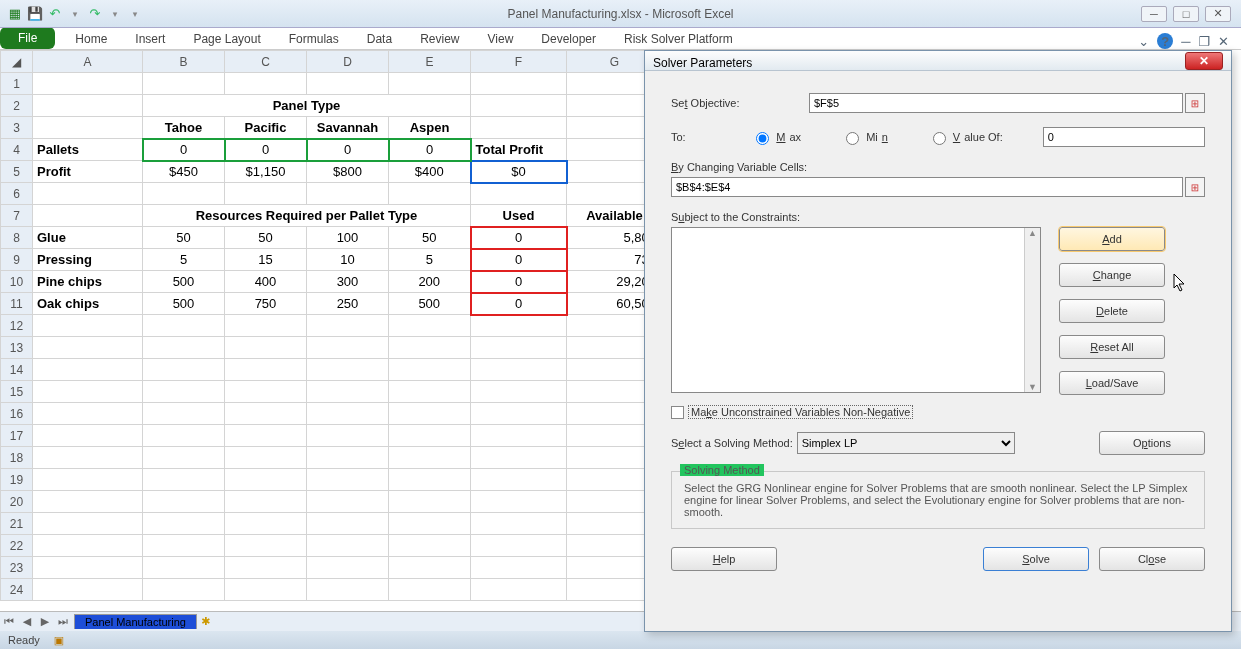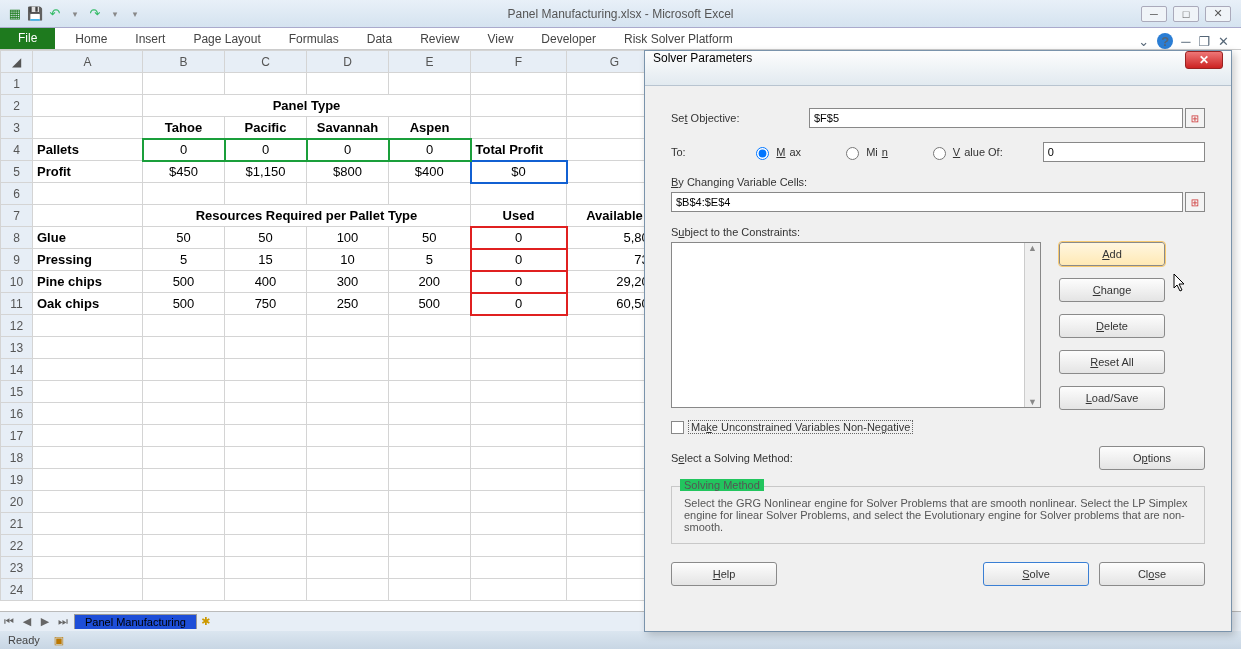--- a/index.html
+++ b/index.html
@@ -8,21 +8,21 @@
   
   .titlebar { height: 28px; background: linear-gradient(#e8f0f8, #d5e3f0); border-bottom: 1px solid #aac; display: flex; align-items: center; font-size: 12px; color: #444; position: relative; }
   .titlebar .qat { display: flex; gap: 2px; padding: 0 6px; align-items: center; }
   .titlebar .qat span { width: 18px; height: 18px; display: inline-flex; align-items: center; justify-content: center; font-size: 13px; color: #3b6; }
   .titlebar .title { position: absolute; left: 50%; transform: translateX(-50%); color: #555; }
   .titlebar .winbtns { margin-left: auto; display: flex; gap: 6px; padding-right: 10px; }
   .titlebar .winbtns span { width: 26px; height: 16px; border: 1px solid #aab; border-radius: 2px; display: inline-flex; align-items: center; justify-content: center; font-size: 11px; color: #555; background: #f0f4f8; }
 
   
   .ribbon-tabs { height: 22px; background: #fff; display: flex; align-items: flex-end; font-size: 12px; border-bottom: 1px solid #ccc; }
-  .ribbon-tabs .tab { padding: 3px 14px; color: #444; }
+  .ribbon-tabs .tab { padding: 3px 14px; color: #444; border-radius: 6px; }
   .ribbon-tabs .tab.file { background: #1e7a1e; color: #fff; padding: 4px 18px; margin-right: 6px; }
   .ribbon-tabs .right-icons { margin-left: auto; display: flex; gap: 8px; padding-right: 12px; align-items: center; }
   .ribbon-tabs .right-icons span { font-size: 13px; color: #567; }
   .help-icon { width: 16px; height: 16px; border-radius: 50%; background: #2a7dd4; color: #fff; display: inline-flex; align-items: center; justify-content: center; font-size: 11px; font-weight: bold; }
 
   
   .sheet-area { position: absolute; top: 50px; left: 0; right: 0; bottom: 28px; overflow: hidden; background: #fff; }
   .sheet { border-collapse: collapse; font-size: 13px; }
   .sheet th, .sheet td { border: 1px solid #d4d4d4; height: 22px; text-align: center; padding: 0; }
   .sheet th { background: #e7eef6; color: #555; font-weight: normal; font-size: 12px; }
@@ -39,21 +39,21 @@
   
   .sheet-nav { position: absolute; bottom: 18px; left: 0; right: 0; height: 20px; background: #e7eef6; border-top: 1px solid #bbb; display: flex; align-items: center; font-size: 11px; }
   .sheet-nav .navbtn { width: 18px; text-align: center; color: #666; }
   .sheet-nav .stab { background: #1d4ed8; border: 1px solid #999; border-bottom: none; padding: 1px 10px; margin-left: 2px; }
 
   
   .statusbar { position: absolute; bottom: 0; left: 0; right: 0; height: 18px; background: linear-gradient(#dbe6f0,#c8d6e4); font-size: 11px; color: #444; display: flex; align-items: center; padding: 0 8px; }
 
   
   .dialog { position: absolute; top: 50px; left: 644px; width: 588px; height: 582px; background: #f0f0f0; border: 1px solid #7a93ab; box-shadow: 3px 3px 8px rgba(0,0,0,0.2); }
-  .dialog .dlg-title { height: 35px; background: linear-gradient(#fdfdfd,#e2eaf0); border-bottom: 1px solid #b8c4d0; display: flex; align-items: flex-start; font-size: 12px; padding: 0 8px; }
+  .dialog .dlg-title { height: 20px; background: linear-gradient(#fdfdfd,#e2eaf0); border-bottom: 1px solid #b8c4d0; display: flex; align-items: flex-end; font-size: 12px; padding: 0 8px; }
   .dialog .dlg-close { margin-left: auto; width: 38px; height: 18px; background: linear-gradient(#e77,#c22); border: 1px solid #922; border-radius: 3px; color: #fff; display: flex; align-items: center; justify-content: center; font-size: 12px; font-weight: bold; }
   .dialog .dlg-body { padding: 22px 26px 14px 26px; font-size: 11px; color: #333; }
   .dlg-row { display: flex; align-items: center; margin-bottom: 14px; }
   .dlg-label { width: 138px; }
   .dlg-input { flex: 1; height: 20px; border: 1px solid #888; background: #fff; padding: 4px 4px; font-size: 11px; }
   .pick-btn { width: 20px; height: 20px; border: 1px solid #888; background: #f4f4f4; margin-left: 2px; display: flex; align-items: center; justify-content: center; font-size: 10px; color: #c33; }
   .radio-row { display: flex; gap: 40px; align-items: center; margin-left: 60px; }
   .radio-row label { display: flex; align-items: center; gap: 4px; }
   .dlg-body .section-label { margin: 6px 0 4px 0; }
   .constraints-area { display: flex; gap: 18px; }
@@ -424,20 +424,21 @@
         <div class="dlg-btn"><u class="access">R</u>eset All</div>
         <div class="dlg-btn"><u class="access">L</u>oad/Save</div>
       </div>
     </div>
     <div class="checkbox-row">
       <span class="chk"></span>
       <span class="chk-label">Ma<u class="access">k</u>e Unconstrained Variables Non-Negative</span>
     </div>
     <div class="method-row">
       <span>S<u class="access">e</u>lect a Solving Method:</span>
+      <select><option>Simplex LP</option></select>
       <div style="flex:1"></div>
       <div class="dlg-btn">O<u class="access">p</u>tions</div>
     </div>
     <div class="info-box">
       <span class="ib-title">Solving Method</span>
       <span>Select the GRG Nonlinear engine for Solver Problems that are smooth nonlinear. Select the LP Simplex engine for linear Solver Problems, and select the Evolutionary engine for Solver problems that are non-smooth.</span>
     </div>
     <div class="dlg-footer">
       <div class="dlg-btn"><u class="access">H</u>elp</div>
       <div class="spacer"></div>

